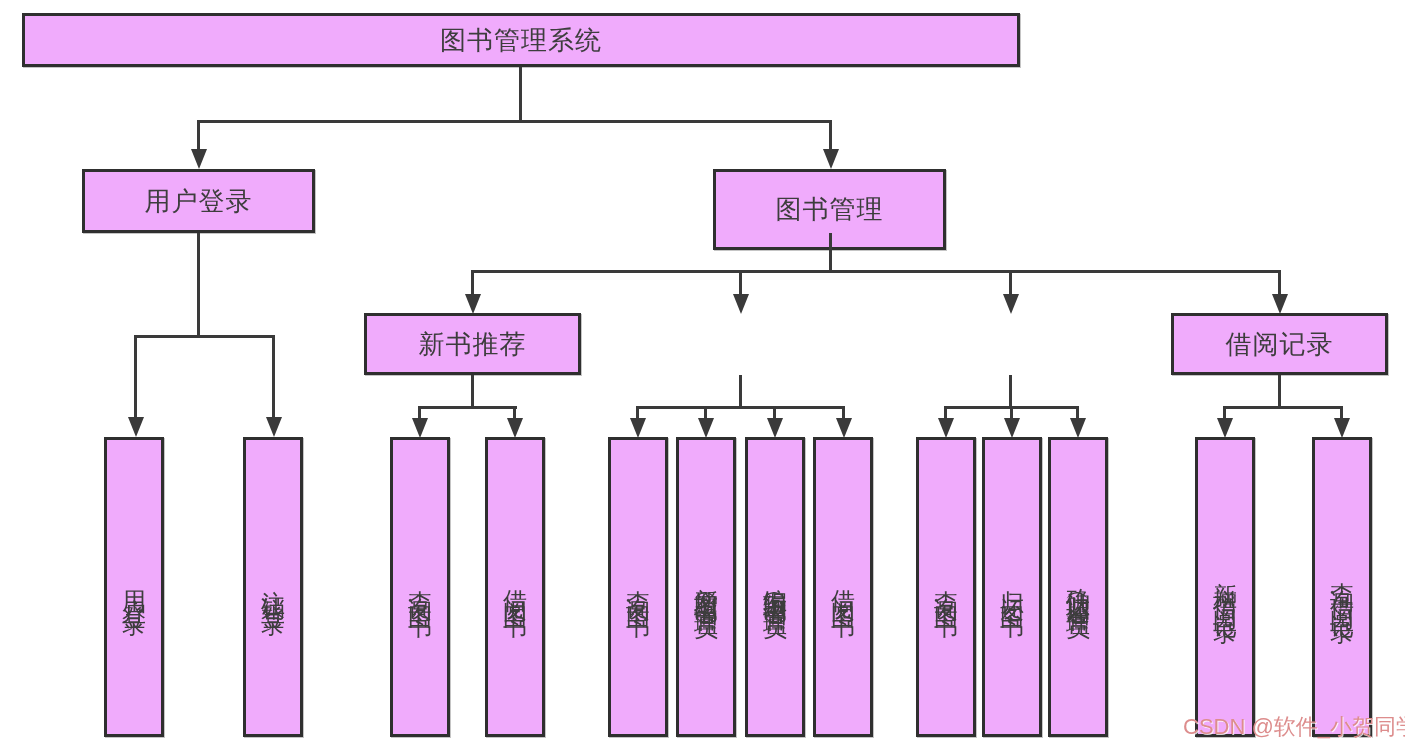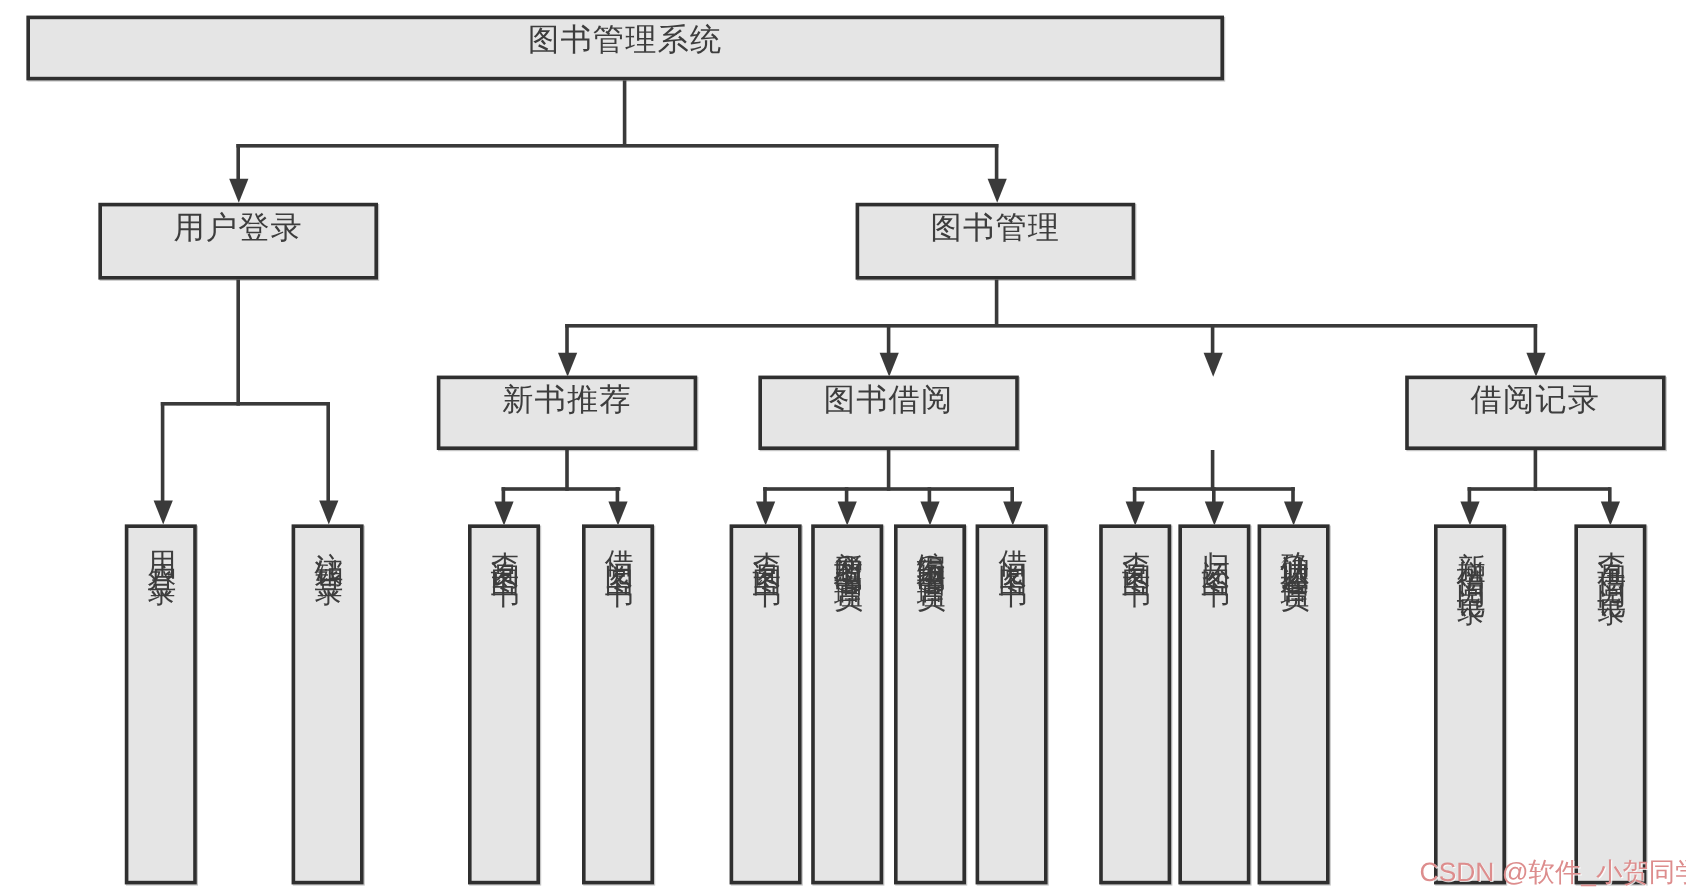--- a/index.html
+++ b/index.html
@@ -14,23 +14,23 @@
     position:relative;
     width:1405px;height:747px;
     background:var(--background);
     font-family:"Liberation Sans", sans-serif;
     color:var(--text);
     overflow:hidden;
   }
   .node{
     position:absolute;
     border:3px solid var(--box_border);
-    background:#e5e5e5;
+    background:#f0abfc;
     box-sizing:border-box;
-    display:flex;justify-content:center;
+    display:flex;align-items:center;justify-content:center;
     box-shadow:1px 1px 0 rgba(90,90,90,.35);
   }
   .node .h-label{
     font-size:26px;
     letter-spacing:1px;
     white-space:nowrap;
   }
   .leaf{
     position:absolute;
     top:437px;height:300px;width:60px;
@@ -75,21 +75,21 @@
   <div class="vline" style="left:519px;top:67px;height:53px;"></div>
   <div class="hline" style="left:197px;top:120px;width:635px;"></div>
   <div class="vline" style="left:197px;top:120px;height:31px;"></div>
   <div class="arrow" style="left:191px;top:149px;"></div>
   <div class="vline" style="left:829px;top:120px;height:31px;"></div>
   <div class="arrow" style="left:823px;top:149px;"></div>
 
   <div class="node" style="left:82px;top:169px;width:233px;height:64px;">
     <span class="h-label">用户登录</span>
   </div>
-  <div class="node" style="left:713px;top:169px;width:233px;height:64px;">
+  <div class="node" style="left:713px;top:169px;width:233px;height:81px;">
     <span class="h-label">图书管理</span>
   </div>
 
   <div class="vline" style="left:197px;top:233px;height:105px;"></div>
   <div class="hline" style="left:134px;top:335px;width:141px;"></div>
   <div class="vline" style="left:134px;top:335px;height:84px;"></div>
   <div class="arrow" style="left:128px;top:417px;"></div>
   <div class="vline" style="left:272px;top:335px;height:84px;"></div>
   <div class="arrow" style="left:266px;top:417px;"></div>
 
@@ -99,23 +99,20 @@
   <div class="arrow" style="left:465px;top:294px;"></div>
   <div class="vline" style="left:739px;top:270px;height:28px;"></div>
   <div class="arrow" style="left:733px;top:294px;"></div>
   <div class="vline" style="left:1009px;top:270px;height:28px;"></div>
   <div class="arrow" style="left:1003px;top:294px;"></div>
   <div class="vline" style="left:1278px;top:270px;height:28px;"></div>
   <div class="arrow" style="left:1272px;top:294px;"></div>
 
   <div class="node" style="left:364px;top:313px;width:217px;height:62px;">
     <span class="h-label">新书推荐</span>
-  </div>
-  <div class="node" style="left:632px;top:313px;width:217px;height:62px;">
-    <span class="h-label">图书借阅</span>
   </div>
   <div class="node" style="left:1171px;top:313px;width:217px;height:62px;">
     <span class="h-label">借阅记录</span>
   </div>
 
   <div class="vline" style="left:471px;top:375px;height:34px;"></div>
   <div class="hline" style="left:418px;top:406px;width:99px;"></div>
   <div class="vline" style="left:418px;top:406px;height:14px;"></div>
   <div class="arrow" style="left:412px;top:418px;"></div>
   <div class="vline" style="left:513px;top:406px;height:14px;"></div>

